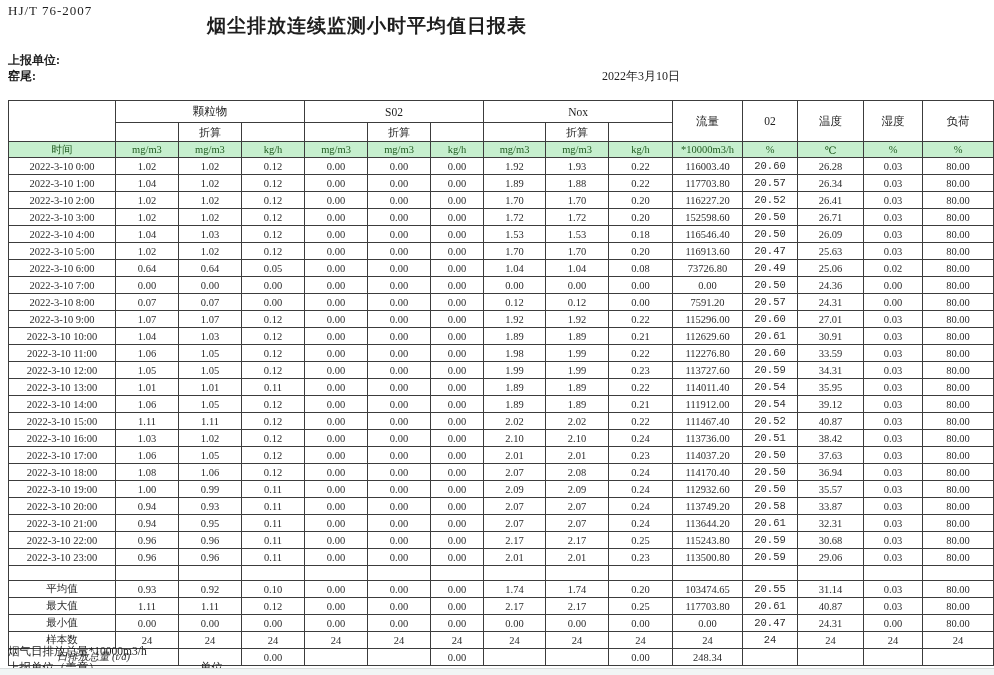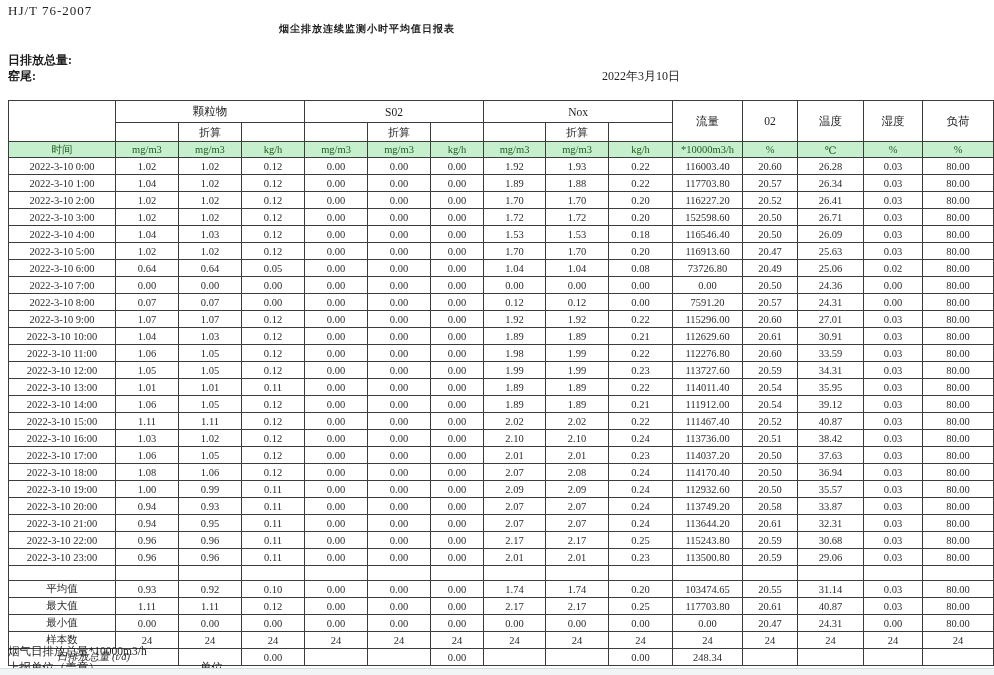--- a/index.html
+++ b/index.html
@@ -2,21 +2,21 @@
 <html><head>
 <meta charset="utf-8">
 <style>
   html,body{margin:0;padding:0;}
   body{
     width:994px;height:675px;background:#ffffff;position:relative;overflow:hidden;
     font-family:"Liberation Serif","DejaVu Serif",serif;color:#1e1e1e;
   }
   .abs{position:absolute;white-space:nowrap;}
   .std-no{left:8px;top:3px;font-size:13px;font-weight:normal;letter-spacing:1px;}
-  .title{left:367px;top:22px;transform:translateX(-50%);font-size:10px;font-weight:bold;letter-spacing:1px;}
+  .title{left:367px;top:13px;transform:translateX(-50%);font-size:19px;font-weight:bold;letter-spacing:1px;}
   .company{left:8px;top:52px;font-size:12px;font-weight:bold;}
   .site{left:8px;top:68px;font-size:12px;font-weight:bold;}
   .date{left:602px;top:68px;font-size:12px;}
   .foot1{left:8px;top:644px;font-size:11.5px;}
   .foot2{left:8px;top:660px;font-size:11.5px;}
   .foot3{left:200px;top:660px;font-size:11.5px;}
   .bottom-strip{left:0;top:668px;width:994px;height:7px;background:#f1f5f5;border-top:1px solid #d8dcdc;}
 
   table.report{
     position:absolute;left:8px;top:100px;width:985px;
@@ -25,30 +25,30 @@
   table.report td{
     border:1px solid #3c3c3c;text-align:center;vertical-align:middle;
     font-size:10.5px;height:16px;padding:0;overflow:hidden;white-space:nowrap;
     color:#2b2b2b;
   }
   tr.h1 td{height:21px;font-size:11.5px;color:#1e1e1e;}
   tr.h2 td{height:18px;font-size:11px;color:#1e1e1e;margin-left:33px;}
   tr.unit-row td{
     height:15px;background:#c6efce;color:#215c21;font-size:10.5px;
   }
-  td.o2{font-size:9px;vertical-align:bottom;padding-bottom:2px;color:#4a4a4a;}
+  td.o2{font-size:9px;vertical-align:bottom;padding-bottom:2px;color:#4a4a4a;font-family:Liberation Mono, monospace;}
   tr.erow td{height:14px;}
   td.tlabel{text-align:left;padding-left:4px;font-style:italic;}
 </style>
 </head>
 <body>
 
 <div class="abs std-no">HJ/T 76-2007</div>
 <div class="abs title">烟尘排放连续监测小时平均值日报表</div>
-<div class="abs company">日排放总量:</div>
+<div class="abs company">上报单位:</div>
 <div class="abs site">窑尾:</div>
 <div class="abs date">2022年3月10日</div>
 
 <table class="report">
   <colgroup>
     <col style="width:107px">
       <col style="width:63px">
       <col style="width:63px">
       <col style="width:63px">
     <col style="width:63px">

